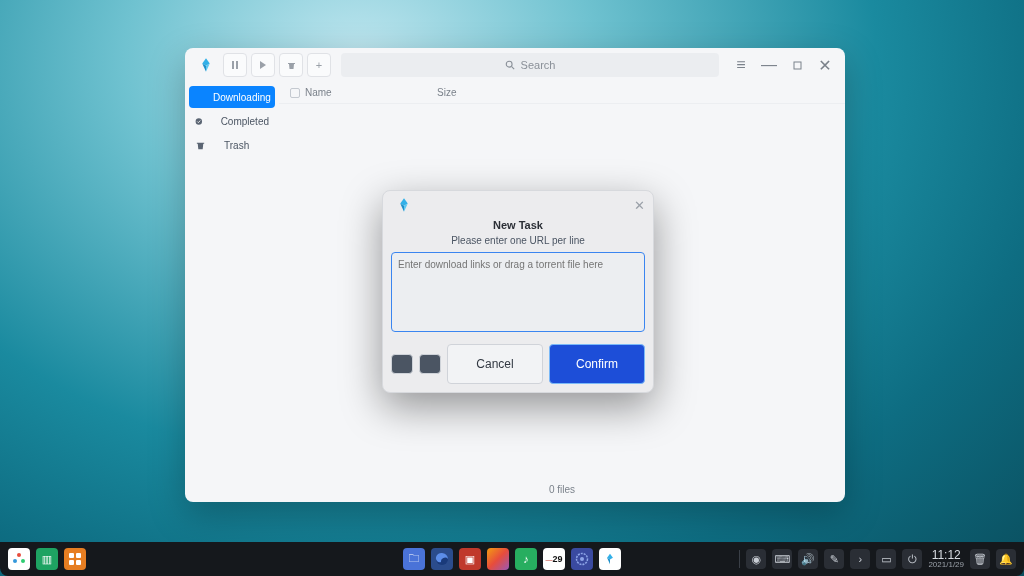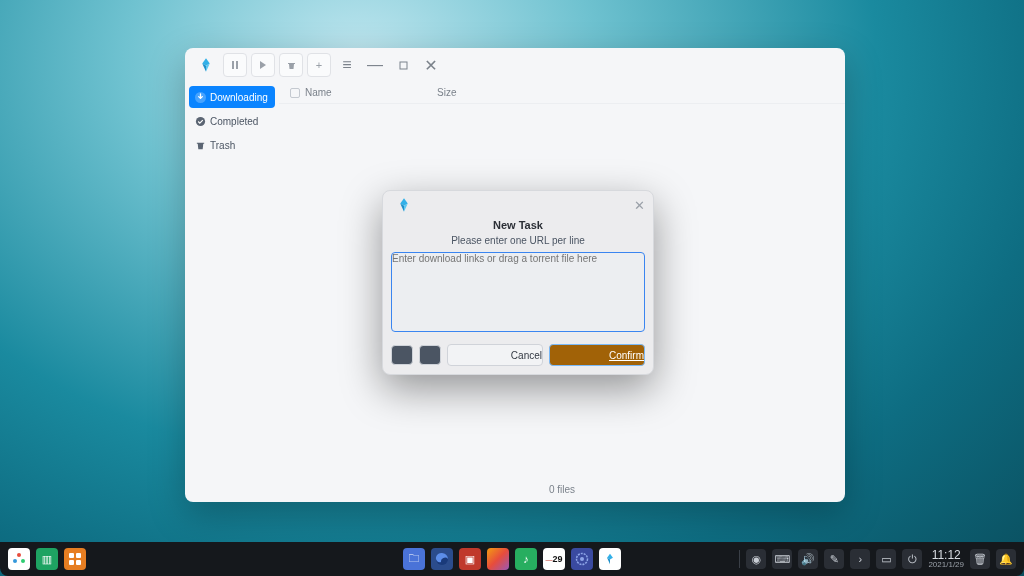--- a/index.html
+++ b/index.html
@@ -24,21 +24,21 @@
 }
 .search {
   flex: 1; height: 24px; background: #ebedf0; border-radius: 4px; margin: 0 6px;
   display: flex; align-items: center; justify-content: center; gap: 6px;
   color: #8a9098; font-size: 11px;
 }
 .winctl { width: 24px; height: 24px; display:flex; align-items:center; justify-content:center; color:#7b828b; cursor:pointer; }
 .body { flex: 1; display: flex; min-height: 0; }
 .sidebar { width: 94px; padding: 4px; display: flex; flex-direction: column; gap: 2px; }
 .sit {
-  display: flex; align-items: center; gap: 4px; height: 22px; padding: 0 6px;
+  display: flex; align-items: center; gap: 18px; height: 22px; padding: 0 6px;
   border-radius: 4px; font-size: 10px; color: #4b5563; cursor: pointer;
 }
 .sit svg{width:11px;height:11px;}
 .sit.active { background: #0a84ff; color: #fff; }
 .content { flex: 1; display: flex; flex-direction: column; }
 .thead {
   height: 22px; display: flex; align-items: center; font-size: 10px; color: #7b828b;
   border-bottom: 1px solid #eceef1; padding: 0 6px;
 }
 .cb { width: 20px; display:flex; justify-content:center; }
@@ -54,32 +54,32 @@
   background: #ececee; border-radius: 8px; box-shadow: 0 14px 40px rgba(0,0,0,.4);
   border: 1px solid #d7d9dd;
 }
 .mhead { height: 28px; display:flex; align-items:center; padding: 0 8px; }
 .mclose { margin-left:auto; color:#9aa0a8; cursor:pointer; font-size:13px; }
 .mtitle { text-align:center; font-size:11px; font-weight:600; color:#2b2f36; }
 .msub { text-align:center; font-size:10px; color:#4b5563; margin:4px 0 6px; }
 .mbody { padding: 0 8px 8px; }
 .ta {
   width: 100%; height: 80px; border: 1.5px solid #3a85f0; border-radius: 4px;
-  background: #eceef1; font-size: 10px; color:#4b5563; resize:none; outline:none;
+  background: #eceef1; padding: 6px; font-size: 10px; color:#4b5563; resize:none; outline:none;
 }
 .mbtns { display:flex; gap:6px; margin-top:8px; align-items:center; }
 .mini {
   width: 22px; height: 20px; border: 1px solid #cfd3d9; border-radius: 4px;
   background: #4b5563; cursor: pointer;
 }
 .bt {
-  flex: 1; height: 22px; border-radius: 4px; border:1px solid #d0d3d9;
-  font-size: 10px; cursor:pointer; background:#f2f3f5; color:#323842;text-align:right;
-}
-.bt.pri { background:#a16207; border-color:#7ab9f8; color:#fff;text-decoration:underline; }
+  flex: 1; height: 40px; border-radius: 4px; border:1px solid #d0d3d9;
+  font-size: 12px; cursor:pointer; background:#f2f3f5; color:#323842;
+}
+.bt.pri { background:#1d4ed8; border-color:#7ab9f8; color:#fff; }
 
 
 .taskbar {
   position:absolute; left:0; right:0; bottom:0; height:34px; background:#15181c;
   display:flex; align-items:center; padding:0 8px; gap:6px; color:#d8dce2;
 }
 .tb-left { display:flex; gap:6px; }
 .tb-center { position:absolute; left:50%; transform:translateX(-50%); display:flex; gap:6px; }
 .tb-right { margin-left:auto; display:flex; align-items:center; gap:6px; }
 .tile {
@@ -116,20 +116,27 @@
         <svg width="8" height="8" viewBox="0 0 8 8">
           <path d="M1 0l6 4-6 4z" fill="currentColor"></path>
         </svg>
       </div>
     <div class="iconbtn">
         <svg width="9" height="9" viewBox="0 0 9 9">
           <path d="M1 2h7v1H1zM2 3h5l-.5 5h-4z" fill="currentColor"></path>
         </svg>
       </div>
     <div class="iconbtn">+</div>
+    <div class="search">
+      <svg width="10" height="10" viewBox="0 0 12 12">
+          <circle cx="5" cy="5" r="3.5" stroke="#8a9098" stroke-width="1.3" fill="none"></circle>
+          <line x1="8" y1="8" x2="11" y2="11" stroke="#8a9098" stroke-width="1.3"></line>
+        </svg>
+      <span>Search</span>
+    </div>
     <div class="winctl">≡</div>
     <div class="winctl">—</div>
     <div class="winctl">
         <svg width="9" height="9" viewBox="0 0 9 9">
           <rect x="1" y="1" width="7" height="7" stroke="#7b828b" stroke-width="1" fill="none"></rect>
         </svg>
       </div>
     <div class="winctl">✕</div>
   </div>
   <div class="body">

